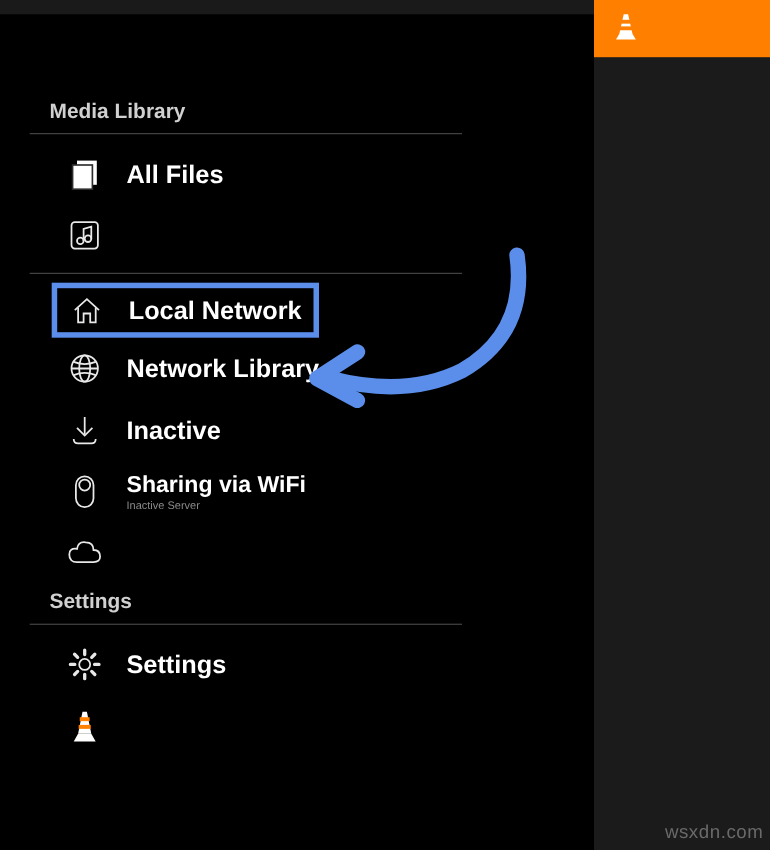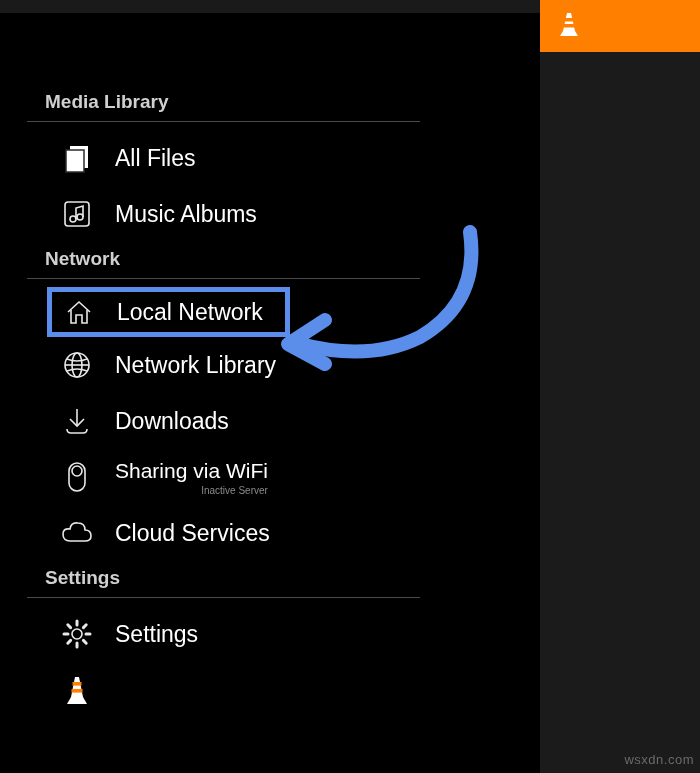--- a/index.html
+++ b/index.html
@@ -69,49 +69,48 @@
     .menu-item .icon-wrap {
       width: 44px;
       display: flex;
       justify-content: center;
       align-items: center;
       flex-shrink: 0;
     }
     .menu-item .label {
       color: #ffffff;
       font-size: 23px;
-      font-weight: 400;
+      font-weight: 700;
       margin-left: 16px;
     }
     .menu-item .label-stack {
       margin-left: 16px;
       display: flex;
       flex-direction: column;
-      align-items: flex-end;
     }
     .menu-item .sublabel {
       color: #8a8a8a;
       font-size: 10px;
       margin-top: 2px;
     }
     .section-gap { height: 6px; }
     svg.ico { stroke: #e8e8e8; fill: none; stroke-width: 1.6; }
 
     .annotation-arrow {
       position: absolute;
       top: 222px;
       left: 270px;
       pointer-events: none;
     }
     .watermark {
       position: absolute;
       bottom: 6px;
       right: 6px;
       color: #6a6a6a;
-      font-size: 13px;
+      font-size: 17px;
       letter-spacing: 0.5px;
     }
   </style>
 </head>
 <body>
 
 <div class="right-panel"></div>
 
 <div class="header-bar">
   <span>
@@ -141,27 +140,25 @@
 
   <div class="menu-item">
     <span class="icon-wrap">
       <svg class="ico" width="32" height="32" viewBox="0 0 32 32">
         <rect x="4" y="4" width="24" height="24" rx="3"></rect>
         <circle cx="12" cy="21" r="3"></circle>
         <path d="M15 21 V 10 L 22 8 V 19"></path>
         <circle cx="19" cy="19" r="3"></circle>
       </svg>
     </span>
-    <span class="label">Music Albums</span>
   </div>
 
 
   <div class="section-gap"></div>
 
-  <div class="section-header">Network</div>
   <hr class="section-divider">
 
   <div class="menu-item highlighted">
     <span class="icon-wrap">
       <svg class="ico" width="32" height="32" viewBox="0 0 32 32">
         <path d="M 5 16 L 16 6 L 27 16"></path>
         <path d="M 8 14 V 27 H 13 V 19 H 19 V 27 H 24 V 14"></path>
       </svg>
     </span>
     <span class="label">Local Network</span>
@@ -181,21 +178,21 @@
   </div>
 
   <div class="menu-item">
     <span class="icon-wrap">
       <svg class="ico" width="32" height="32" viewBox="0 0 32 32" stroke-width="2">
         <line x1="16" y1="4" x2="16" y2="20"></line>
         <path d="M 9 14 L 16 21 L 23 14"></path>
         <path d="M 6 24 Q 6 28 10 28 H 22 Q 26 28 26 24"></path>
       </svg>
     </span>
-    <span class="label">Downloads</span>
+    <span class="label">Inactive</span>
   </div>
 
   <div class="menu-item">
     <span class="icon-wrap">
       <svg class="ico" width="24" height="36" viewBox="0 0 24 36">
         <rect x="4" y="4" width="16" height="28" rx="8"></rect>
         <circle cx="12" cy="12" r="5"></circle>
       </svg>
     </span>
     <span class="label-stack">
@@ -203,21 +200,20 @@
       <span class="sublabel">Inactive Server</span>
     </span>
   </div>
 
   <div class="menu-item">
     <span class="icon-wrap">
       <svg class="ico" width="34" height="32" viewBox="0 0 34 32">
         <path d="M 10 24 Q 3 24 3 17 Q 3 11 10 12 Q 11 5 18 6 Q 25 6 25 13 Q 31 13 31 19 Q 31 24 25 24 Z"></path>
       </svg>
     </span>
-    <span class="label">Cloud Services</span>
   </div>
 
   <div class="section-gap"></div>
 
   <div class="section-header">Settings</div>
   <hr class="section-divider">
 
   <div class="menu-item">
     <span class="icon-wrap">
       <svg class="ico" width="32" height="32" viewBox="0 0 32 32">

